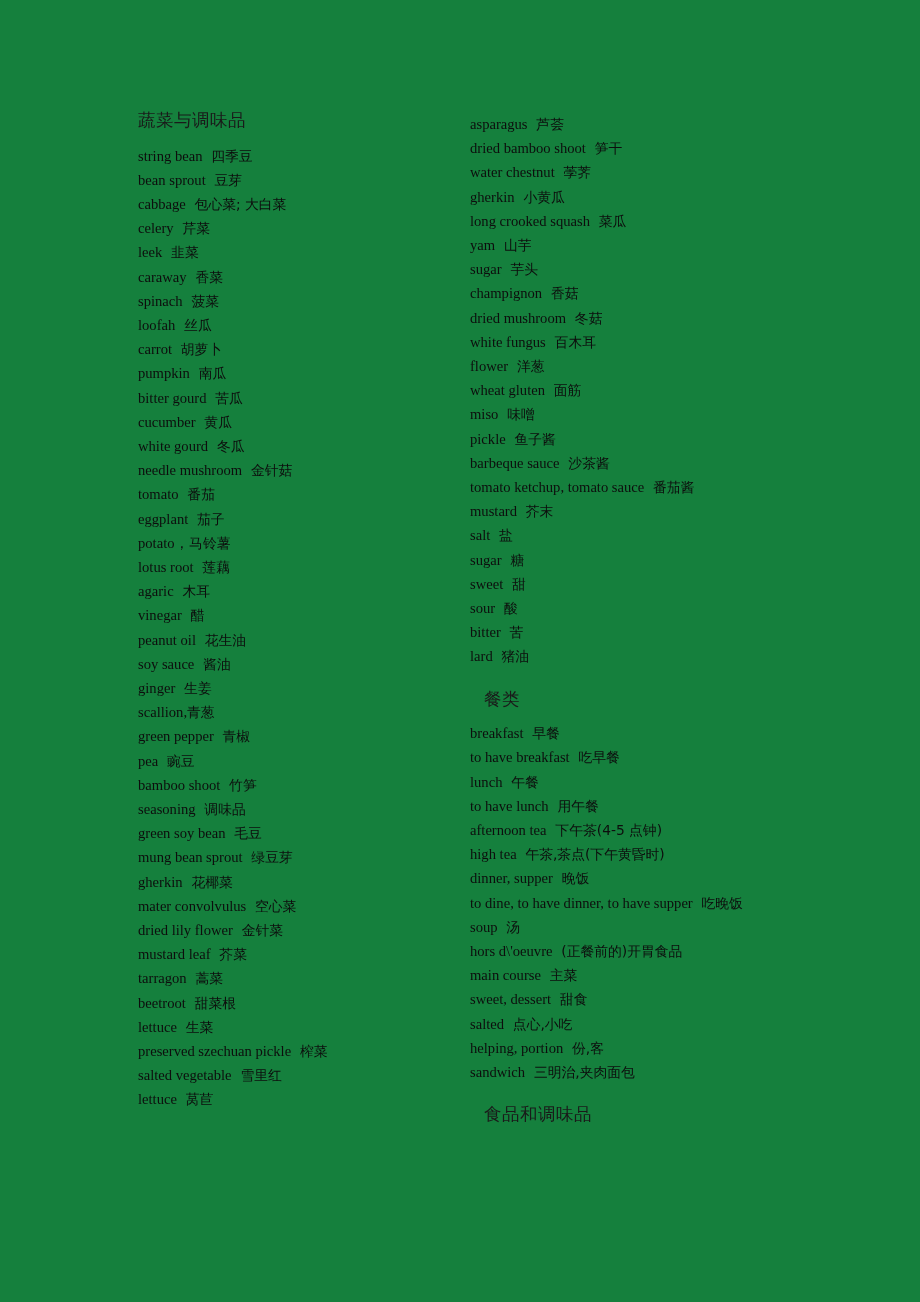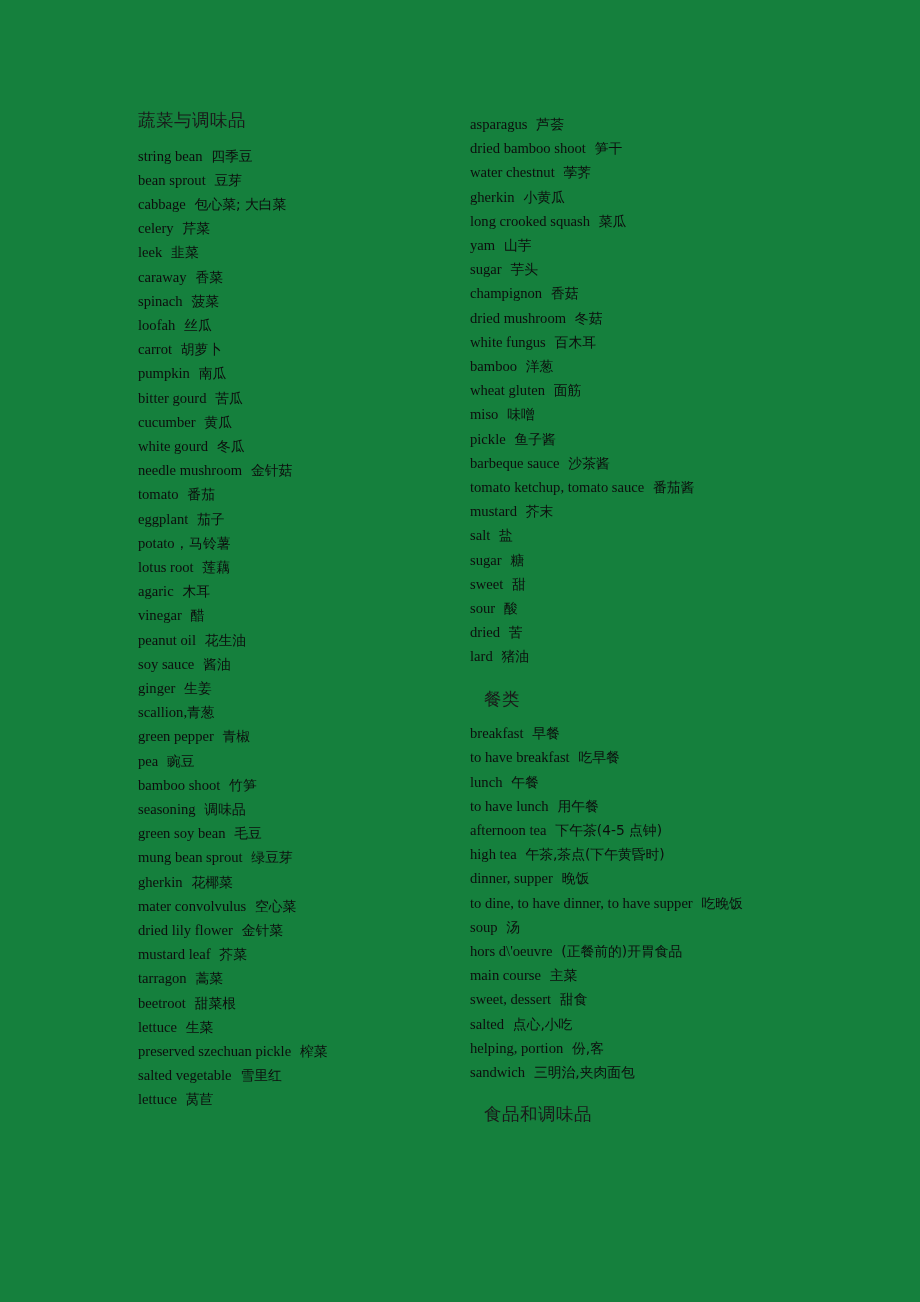--- a/index.html
+++ b/index.html
@@ -125,32 +125,32 @@
         <li class="entry"><span class="term">asparagus</span><span class="gloss">芦荟</span></li>
         <li class="entry"><span class="term">dried bamboo shoot</span><span class="gloss">笋干</span></li>
         <li class="entry"><span class="term">water chestnut</span><span class="gloss">荸荠</span></li>
         <li class="entry"><span class="term">gherkin</span><span class="gloss">小黄瓜</span></li>
         <li class="entry"><span class="term">long crooked squash</span><span class="gloss">菜瓜</span></li>
         <li class="entry"><span class="term">yam</span><span class="gloss">山芋</span></li>
         <li class="entry"><span class="term">sugar</span><span class="gloss">芋头</span></li>
         <li class="entry"><span class="term">champignon</span><span class="gloss">香菇</span></li>
         <li class="entry"><span class="term">dried mushroom</span><span class="gloss">冬菇</span></li>
         <li class="entry"><span class="term">white fungus</span><span class="gloss">百木耳</span></li>
-        <li class="entry"><span class="term">bamboo</span><span class="gloss">洋葱</span></li>
+        <li class="entry"><span class="term">flower</span><span class="gloss">洋葱</span></li>
         <li class="entry"><span class="term">wheat gluten</span><span class="gloss">面筋</span></li>
         <li class="entry"><span class="term">miso</span><span class="gloss">味噌</span></li>
         <li class="entry"><span class="term">pickle</span><span class="gloss">鱼子酱</span></li>
         <li class="entry"><span class="term">barbeque sauce</span><span class="gloss">沙茶酱</span></li>
         <li class="entry"><span class="term">tomato ketchup, tomato sauce</span><span class="gloss">番茄酱</span></li>
         <li class="entry"><span class="term">mustard</span><span class="gloss">芥末</span></li>
         <li class="entry"><span class="term">salt</span><span class="gloss">盐</span></li>
         <li class="entry"><span class="term">sugar</span><span class="gloss">糖</span></li>
         <li class="entry"><span class="term">sweet</span><span class="gloss">甜</span></li>
         <li class="entry"><span class="term">sour</span><span class="gloss">酸</span></li>
-        <li class="entry"><span class="term">dried</span><span class="gloss">苦</span></li>
+        <li class="entry"><span class="term">bitter</span><span class="gloss">苦</span></li>
         <li class="entry"><span class="term">lard</span><span class="gloss">猪油</span></li>
       </ul>
 
     <h2 class="section-heading indented">餐类</h2>
 
     <ul class="entry-list" id="right-entries-meals">
         <li class="entry"><span class="term">breakfast</span><span class="gloss">早餐</span></li>
         <li class="entry"><span class="term">to have breakfast</span><span class="gloss">吃早餐</span></li>
         <li class="entry"><span class="term">lunch</span><span class="gloss">午餐</span></li>
         <li class="entry"><span class="term">to have lunch</span><span class="gloss">用午餐</span></li>

